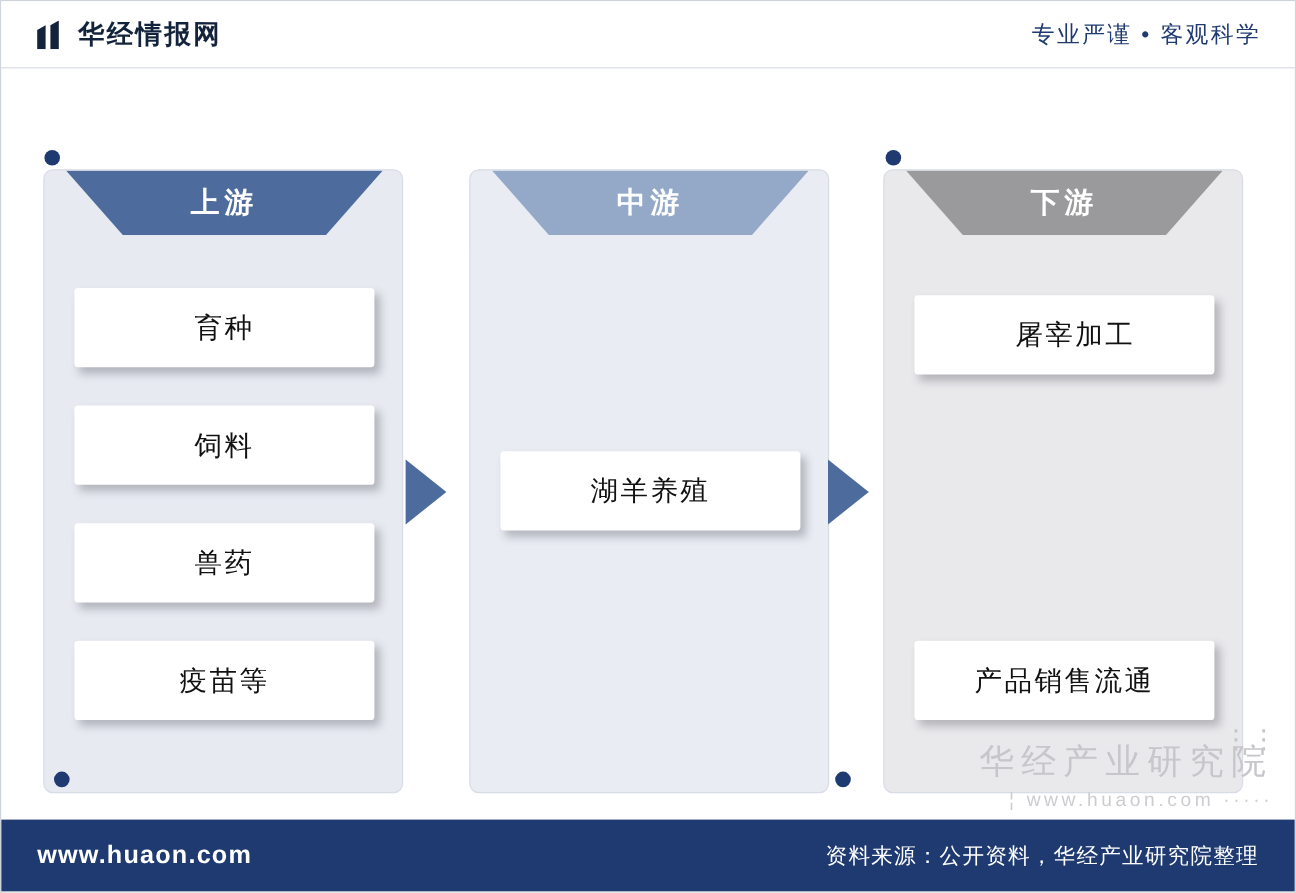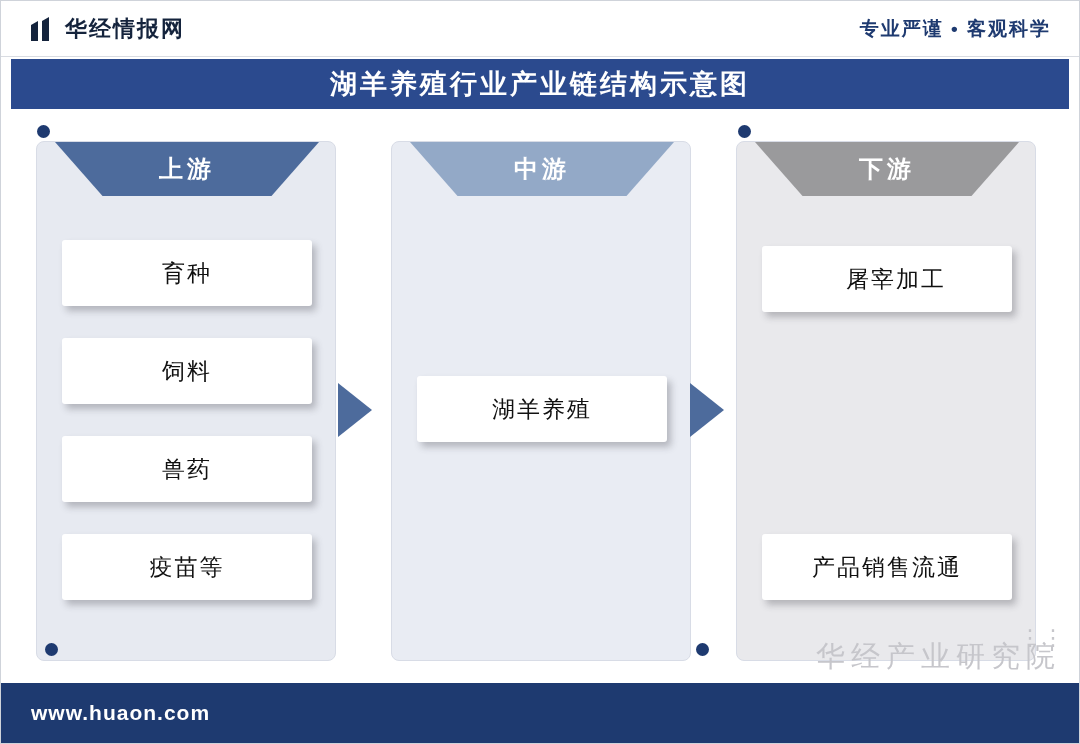--- a/index.html
+++ b/index.html
@@ -30,21 +30,21 @@
   .brand { display: flex; align-items: center; gap: 10px; }
   .logo-icon { display: inline-flex; align-items: flex-end; }
   .brand-name {
     font-size: 22px;
     font-weight: bold;
     color: #14233c;
     letter-spacing: 2px;
   }
   .tagline {
     font-size: 19px;
-    font-weight: bold;
+    font-weight: normal;
     color: #1e3a70;
     letter-spacing: 2px;
   }
 
   
   .title-bar {
     position: absolute;
     top: 58px; left: 10px; right: 10px;
     height: 50px;
     background: var(--titleBlue, #2b4a8e);
@@ -200,23 +200,20 @@
         <svg width="26" height="24" viewBox="0 0 26 24" aria-hidden="true">
           <polygon points="2,8 9,4 9,24 2,24" fill="#14233c"></polygon>
           <polygon points="13,4 20,0 20,24 13,24" fill="#14233c"></polygon>
         </svg>
       </span>
       <span class="brand-name">华经情报网</span>
     </div>
     <div class="tagline">专业严谨 • 客观科学</div>
   </header>
 
-  <div class="title-bar">
-    <span>湖羊养殖行业产业链结构示意图</span>
-  </div>
 
   <section class="panel panel-1">
     <div class="tab tab-1">上游</div>
     <div class="card p1-c1">育种</div>
     <div class="card p1-c2">饲料</div>
     <div class="card p1-c3">兽药</div>
     <div class="card p1-c4">疫苗等</div>
   </section>
 
   <section class="panel panel-2">
@@ -234,19 +231,21 @@
   <div class="arrow arrow-2"></div>
 
   <div class="dot dot-tl-1"></div>
   <div class="dot dot-tl-3"></div>
   <div class="dot dot-bl-1"></div>
   <div class="dot dot-bl-2"></div>
 
   <div class="watermark">
     <span class="watermark-dots">⋮⋮</span>
     <div class="watermark-main">华经产业研究院</div>
+    <div class="watermark-sub">¦  www.huaon.com  ·····</div>
   </div>
 
   <footer class="footer">
     <div class="footer-site">www.huaon.com</div>
+    <div class="footer-source">资料来源：公开资料，华经产业研究院整理</div>
   </footer>
 
 </div>
 
 </body></html>

